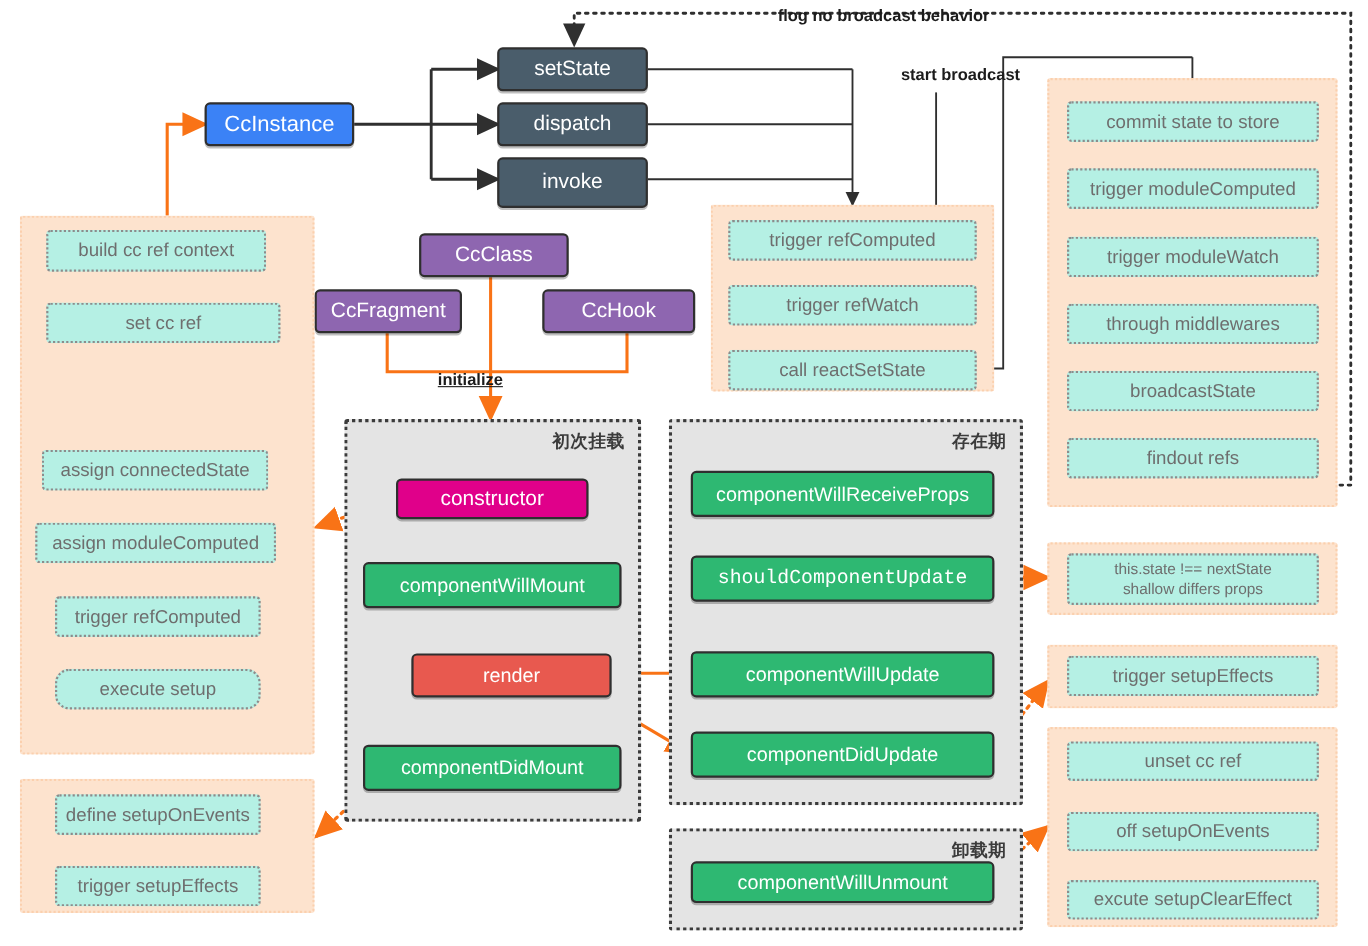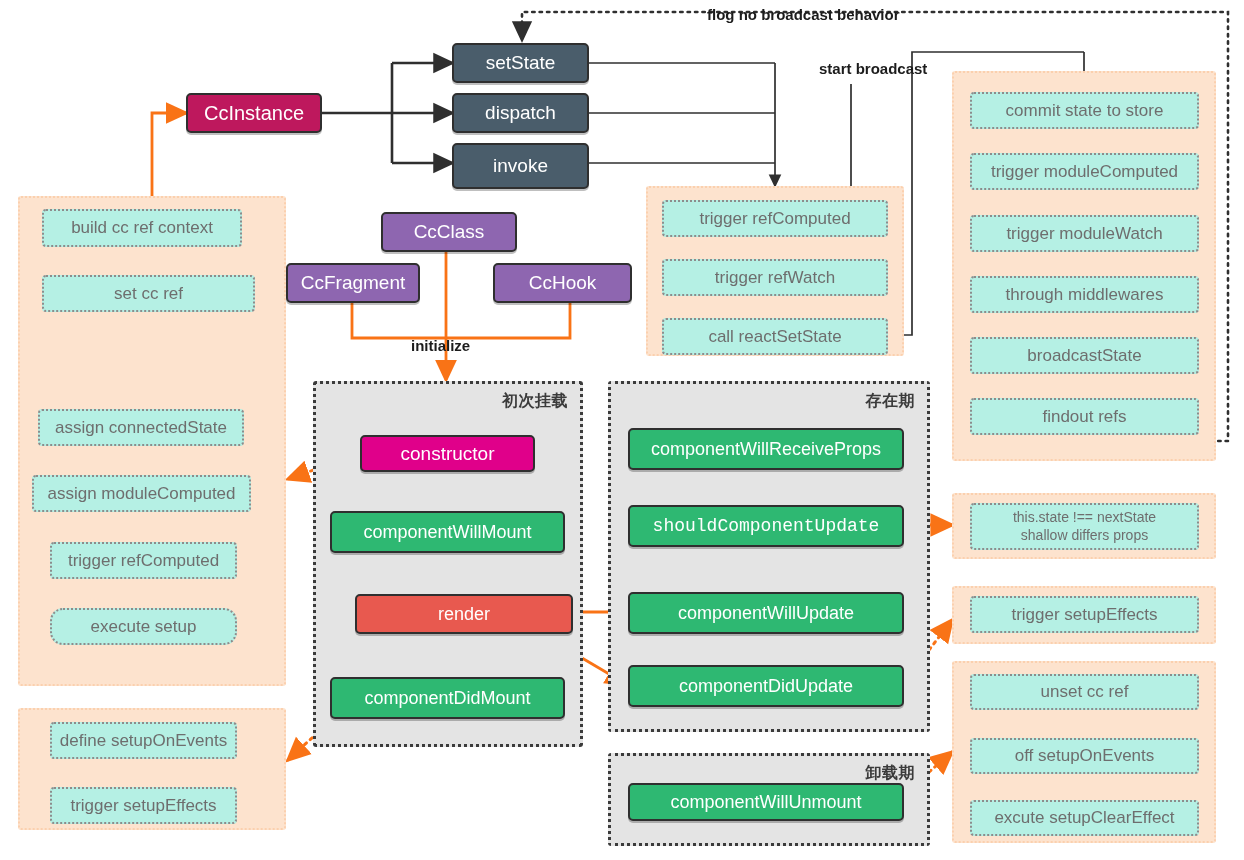--- a/index.html
+++ b/index.html
@@ -19,21 +19,21 @@
         text-align:center;line-height:1.15;border-radius:5px;}
 
   
   .n-mint{background:#b5f0e4;border:2px dotted #8c8c8c;color:#6e6e6e;font-size:17px;border-radius:4px;}
 
   
   .n-slate{background:#4a5d6b;border:2px solid #2f2f2f;color:#ffffff;font-size:19px;
            box-shadow:0 2px 0 rgba(0,0,0,.25);}
 
   
-  .n-crimson{background:#be185d;border:2px solid #2f2f2f;color:#ffffff;font-size:20px;
+  .n-crimson{background:#3b82f6;border:2px solid #2f2f2f;color:#ffffff;font-size:20px;
              box-shadow:0 2px 0 rgba(0,0,0,.25);}
   
   .n-salmon{background:#e8594f;border:2px solid #2f2f2f;color:#ffffff;font-size:18px;
             box-shadow:0 2px 0 rgba(0,0,0,.25);}
   
   .n-magenta{background:#e0008a;border:2px solid #2f2f2f;color:#ffffff;font-size:19px;
              box-shadow:0 2px 0 rgba(0,0,0,.25);}
   
   .n-purple{background:#8e66b0;border:2px solid #2f2f2f;color:#ffffff;font-size:19px;
             box-shadow:0 2px 0 rgba(0,0,0,.25);}
@@ -148,21 +148,21 @@
       <path d="M906,525 L952,525" marker-end="url(#ah-orange)"></path>
 
       <path d="M906,680 L952,620" marker-end="url(#ah-orange)"></path>
 
       <path d="M906,792 L952,752" marker-end="url(#ah-orange)"></path>
     </g>
   </svg>
 
   <div class="edge-label" style="left:707px;top:6px;">flog no broadcast behavior</div>
   <div class="edge-label" style="left:819px;top:60px;">start broadcast</div>
-  <div class="edge-label" style="left:411px;top:337px;">initialize</div>
+  <div class="edge-label" style="left:398px;top:337px;text-decoration:underline;">initialize</div>
 
   <div class="node n-crimson" style="left:186px;top:93px;width:136px;height:40px;">CcInstance</div>
 
   <div class="node n-slate" style="left:452px;top:43px;width:137px;height:40px;">setState</div>
   <div class="node n-slate" style="left:452px;top:93px;width:137px;height:40px;">dispatch</div>
   <div class="node n-slate" style="left:452px;top:143px;width:137px;height:46px;">invoke</div>
 
   <div class="node n-purple" style="left:381px;top:212px;width:136px;height:40px;">CcClass</div>
   <div class="node n-purple" style="left:286px;top:263px;width:134px;height:40px;">CcFragment</div>
   <div class="node n-purple" style="left:493px;top:263px;width:139px;height:40px;">CcHook</div>
@@ -205,21 +205,21 @@
   <div class="grp grp-peach" style="left:952px;top:661px;width:264px;height:182px;"></div>
   <div class="node n-mint" style="left:970px;top:674px;width:229px;height:36px;">unset cc ref</div>
   <div class="node n-mint" style="left:970px;top:738px;width:229px;height:36px;">off setupOnEvents</div>
   <div class="node n-mint" style="left:970px;top:800px;width:229px;height:36px;">excute setupClearEffect</div>
 
   <div class="grp grp-gray" style="left:313px;top:381px;width:270px;height:366px;">
     <div class="grp-title">初次挂载</div>
   </div>
   <div class="node n-magenta" style="left:360px;top:435px;width:175px;height:37px;">constructor</div>
   <div class="node n-green" style="left:330px;top:511px;width:235px;height:42px;">componentWillMount</div>
-  <div class="node n-salmon" style="left:355px;top:594px;width:218px;height:40px;">render</div>
+  <div class="node n-salmon" style="left:374px;top:594px;width:182px;height:40px;">render</div>
   <div class="node n-green" style="left:330px;top:677px;width:235px;height:42px;">componentDidMount</div>
 
   <div class="grp grp-gray" style="left:608px;top:381px;width:322px;height:351px;">
     <div class="grp-title">存在期</div>
   </div>
   <div class="node n-green" style="left:628px;top:428px;width:276px;height:42px;">componentWillReceiveProps</div>
   <div class="node n-green" style="left:628px;top:505px;width:276px;height:42px;font-family:Liberation Mono, monospace;">shouldComponentUpdate</div>
   <div class="node n-green" style="left:628px;top:592px;width:276px;height:42px;">componentWillUpdate</div>
   <div class="node n-green" style="left:628px;top:665px;width:276px;height:42px;">componentDidUpdate</div>
 

